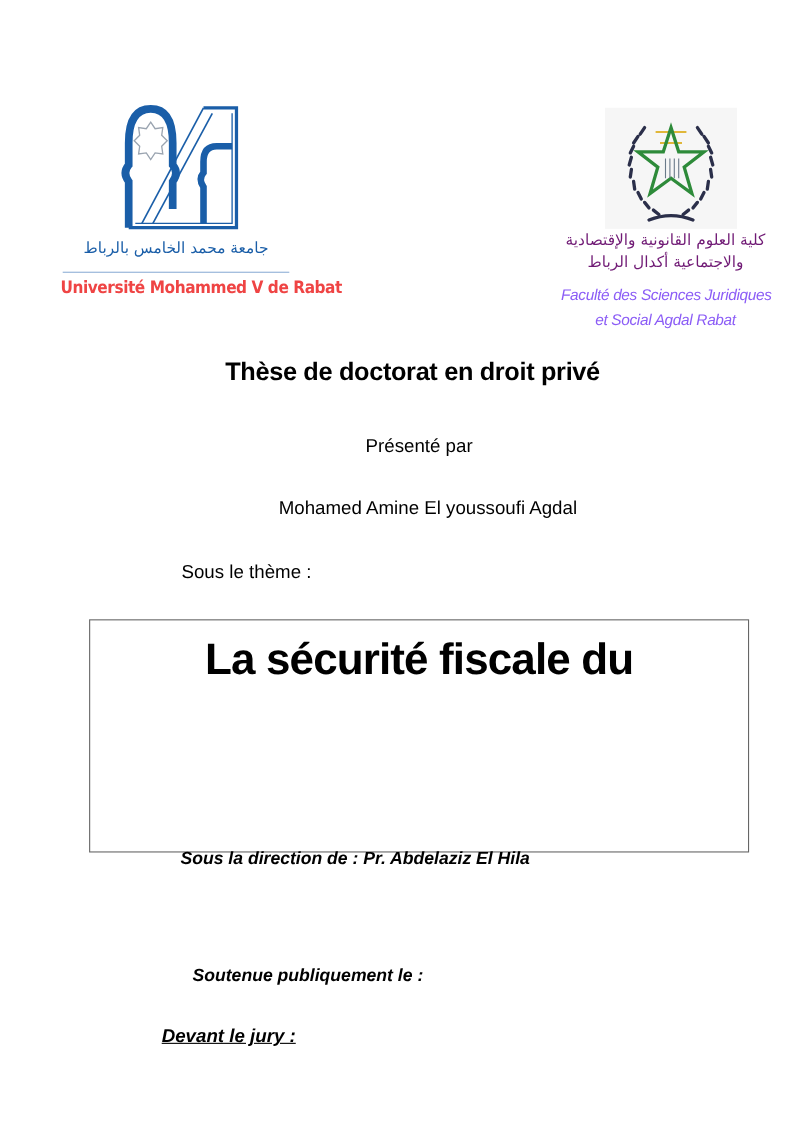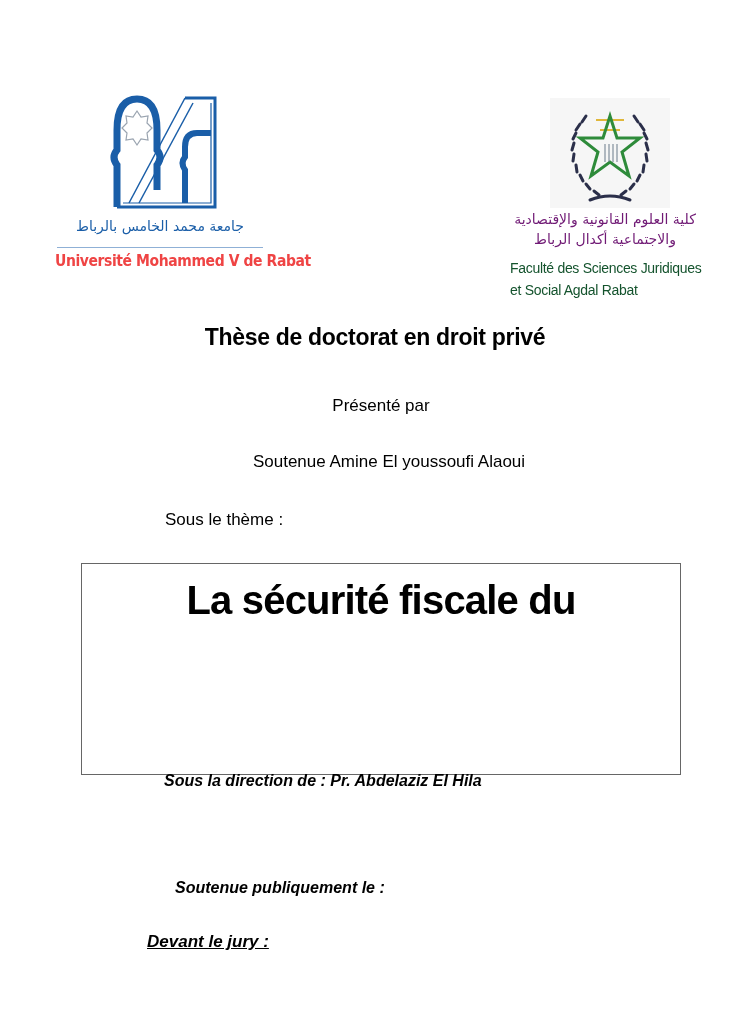--- a/index.html
+++ b/index.html
@@ -45,23 +45,23 @@
     }
     .fsj-emblem-bg svg { position: absolute; left: 0; top: 0; }
     .fsj-arabic-1, .fsj-arabic-2 {
       position: absolute; left: 0; width: 190px; text-align: center;
       color: #701a75; font-size: 14px; direction: rtl;
       font-family: "DejaVu Sans", sans-serif;
     }
     .fsj-arabic-1 { top: 113px; }
     .fsj-arabic-2 { top: 133px; }
     .fsj-fr-1, .fsj-fr-2 {
-      position: absolute; left: 0; width: 190px; 
-      color: #14532d; font-size: 14px; white-space: nowrap;
-      font-family: "Liberation Sans", sans-serif; letter-spacing: -0.3px;
+      position: absolute; left: 0; width: 190px; text-align: center;
+      color: #8b5cf6; font-size: 14px; white-space: nowrap;
+      font-family: "Liberation Sans", sans-serif; letter-spacing: -0.3px; font-style: italic;
     }
     .fsj-fr-1 { top: 162px; }
     .fsj-fr-2 { top: 184px; }
 
     
     .thesis-type {
       left: 0; width: 738px; top: 324px; text-align: center;
       font-size: 23px; font-weight: bold; letter-spacing: -0.3px;
       padding-left: 12px; box-sizing: border-box;
     }
@@ -151,21 +151,21 @@
     </svg>
   </div>
   <div class="fsj-arabic-1">كلية العلوم القانونية والإقتصادية</div>
   <div class="fsj-arabic-2">والاجتماعية أكدال الرباط</div>
   <div class="fsj-fr-1">Faculté des Sciences Juridiques</div>
   <div class="fsj-fr-2">et Social Agdal Rabat</div>
 </div>
 
 <div class="abs thesis-type">Thèse de doctorat en droit privé</div>
 <div class="abs presented-by">Présenté par</div>
-<div class="abs author">Soutenue Amine El youssoufi Alaoui</div>
+<div class="abs author">Mohamed Amine El youssoufi Agdal</div>
 <div class="abs theme-label">Sous le thème :</div>
 
 <div class="abs title-box">
   <div class="title-line-1">La sécurité fiscale du</div>
 </div>
 
 <div class="abs direction">Sous la direction de : Pr. Abdelaziz El Hila</div>
 <div class="abs defended">Soutenue publiquement le :</div>
 <div class="abs jury">Devant le jury :</div>
 

